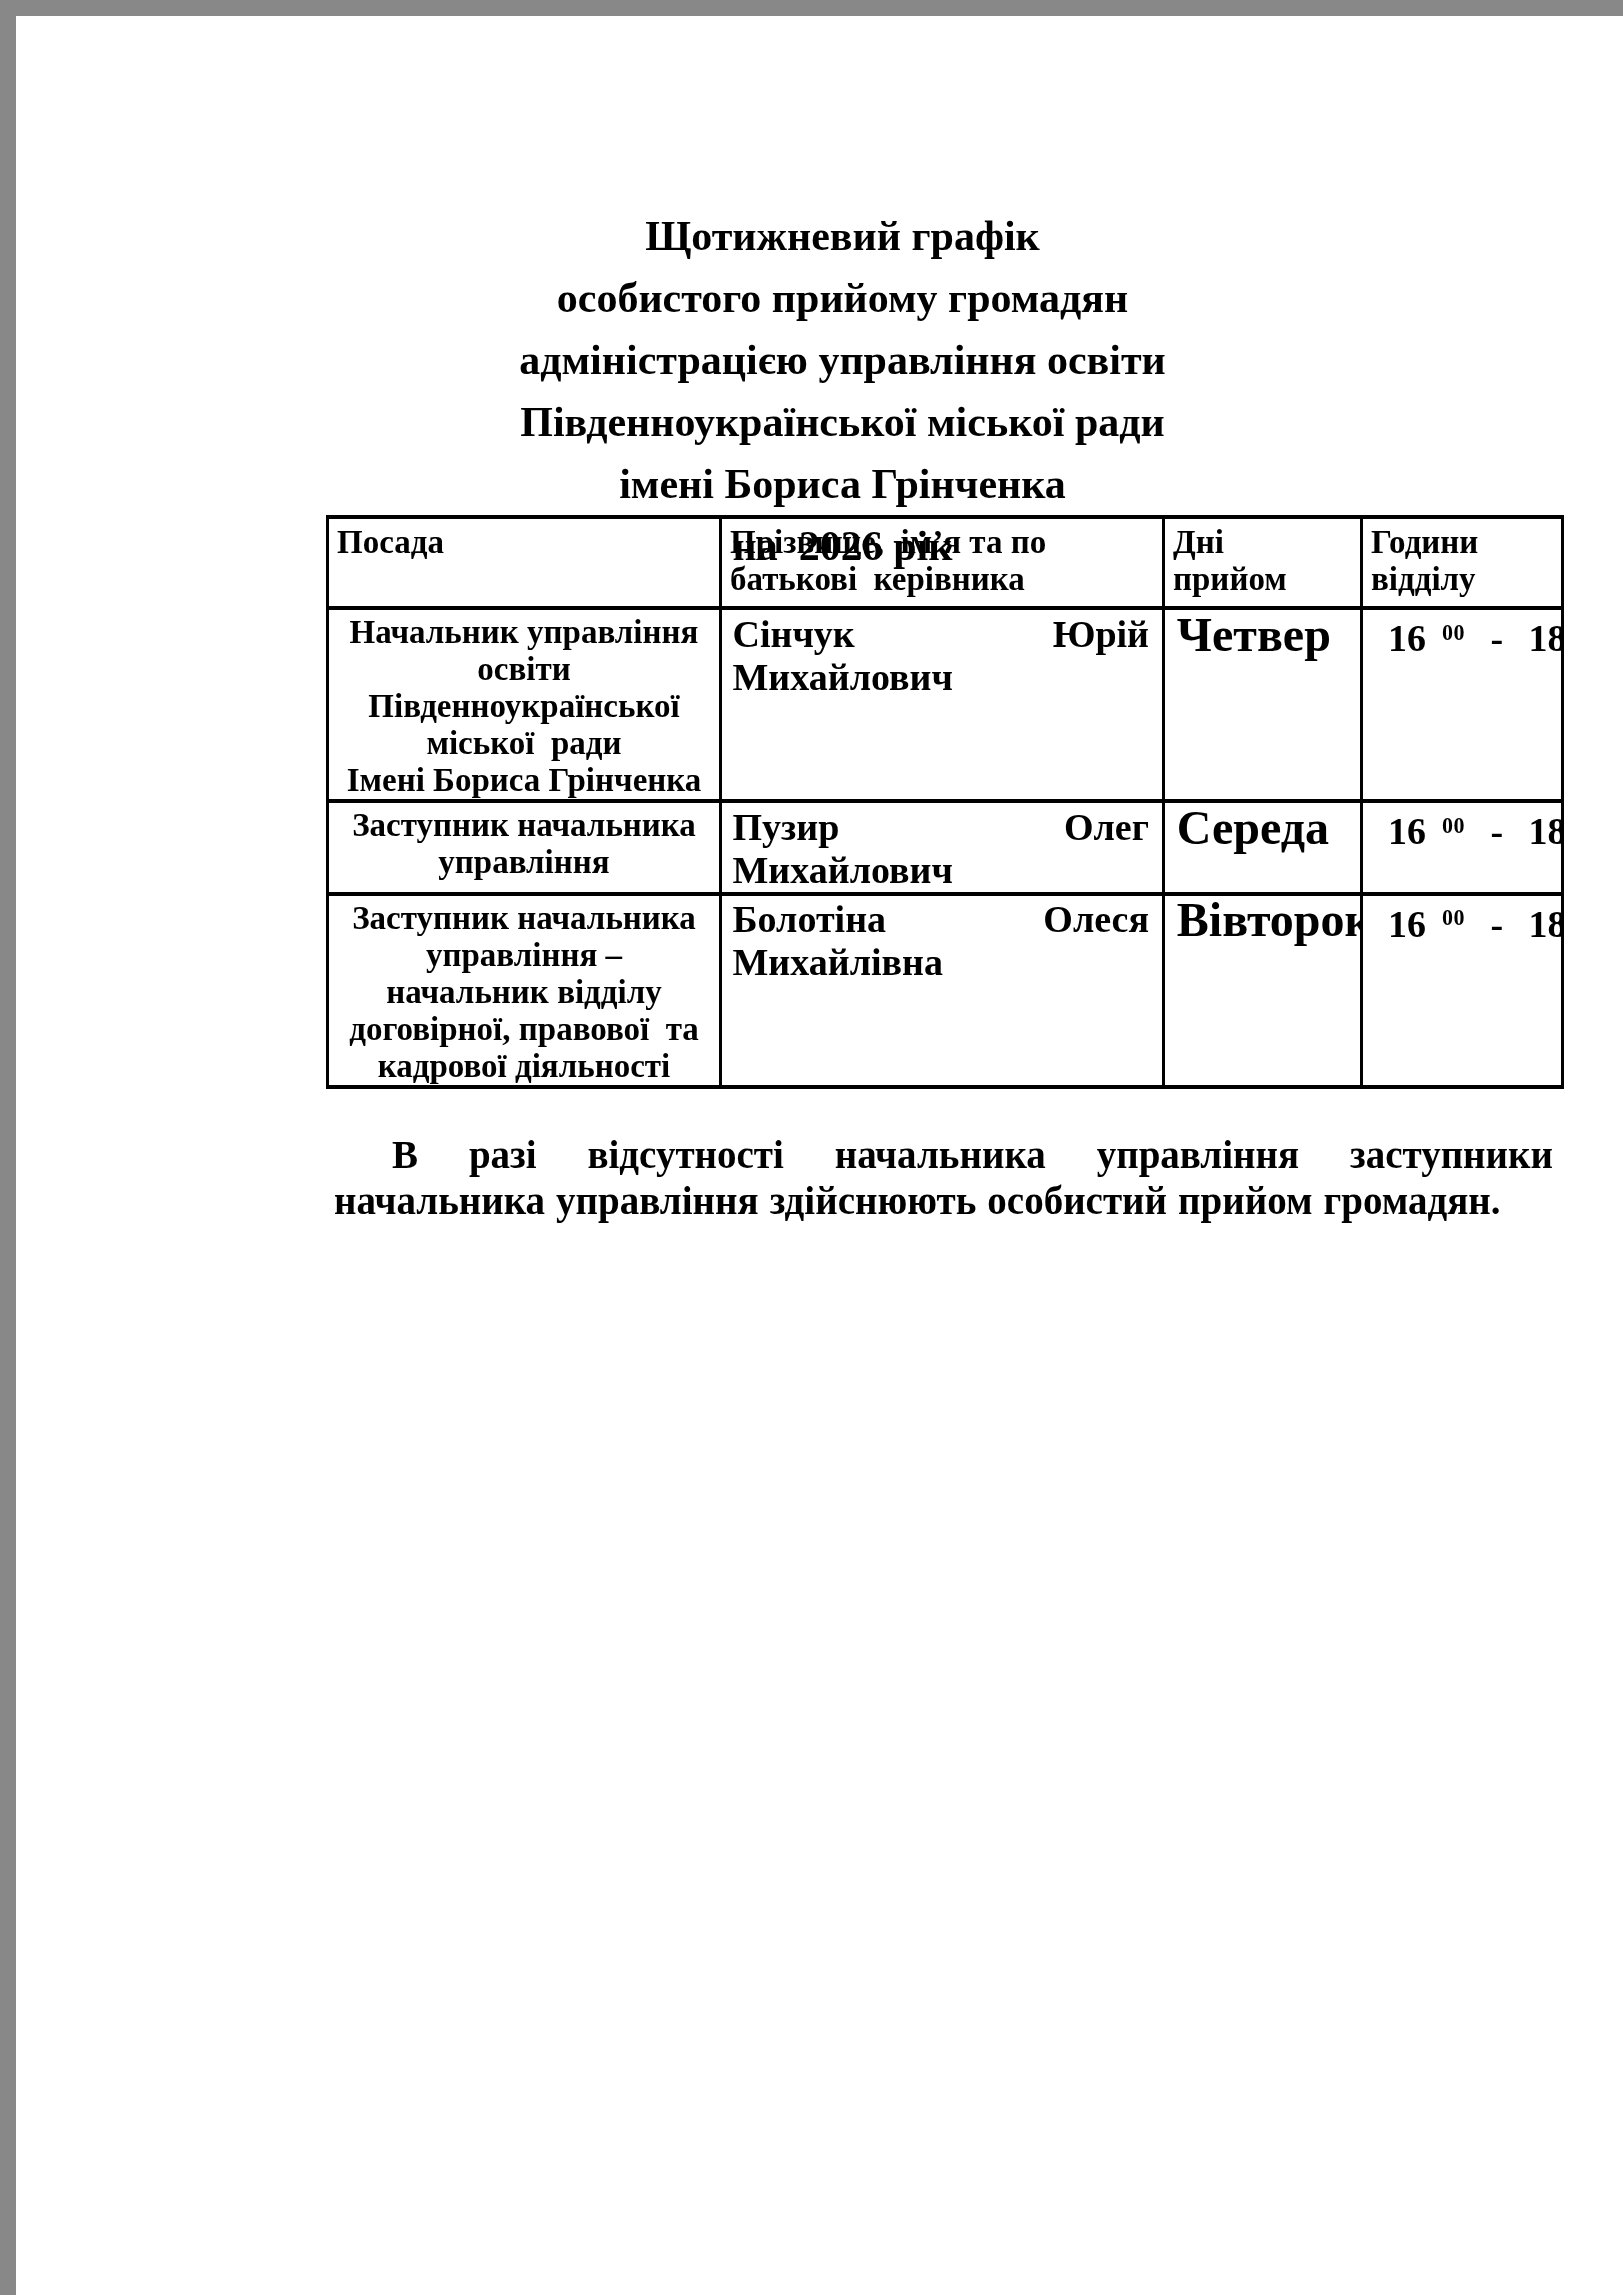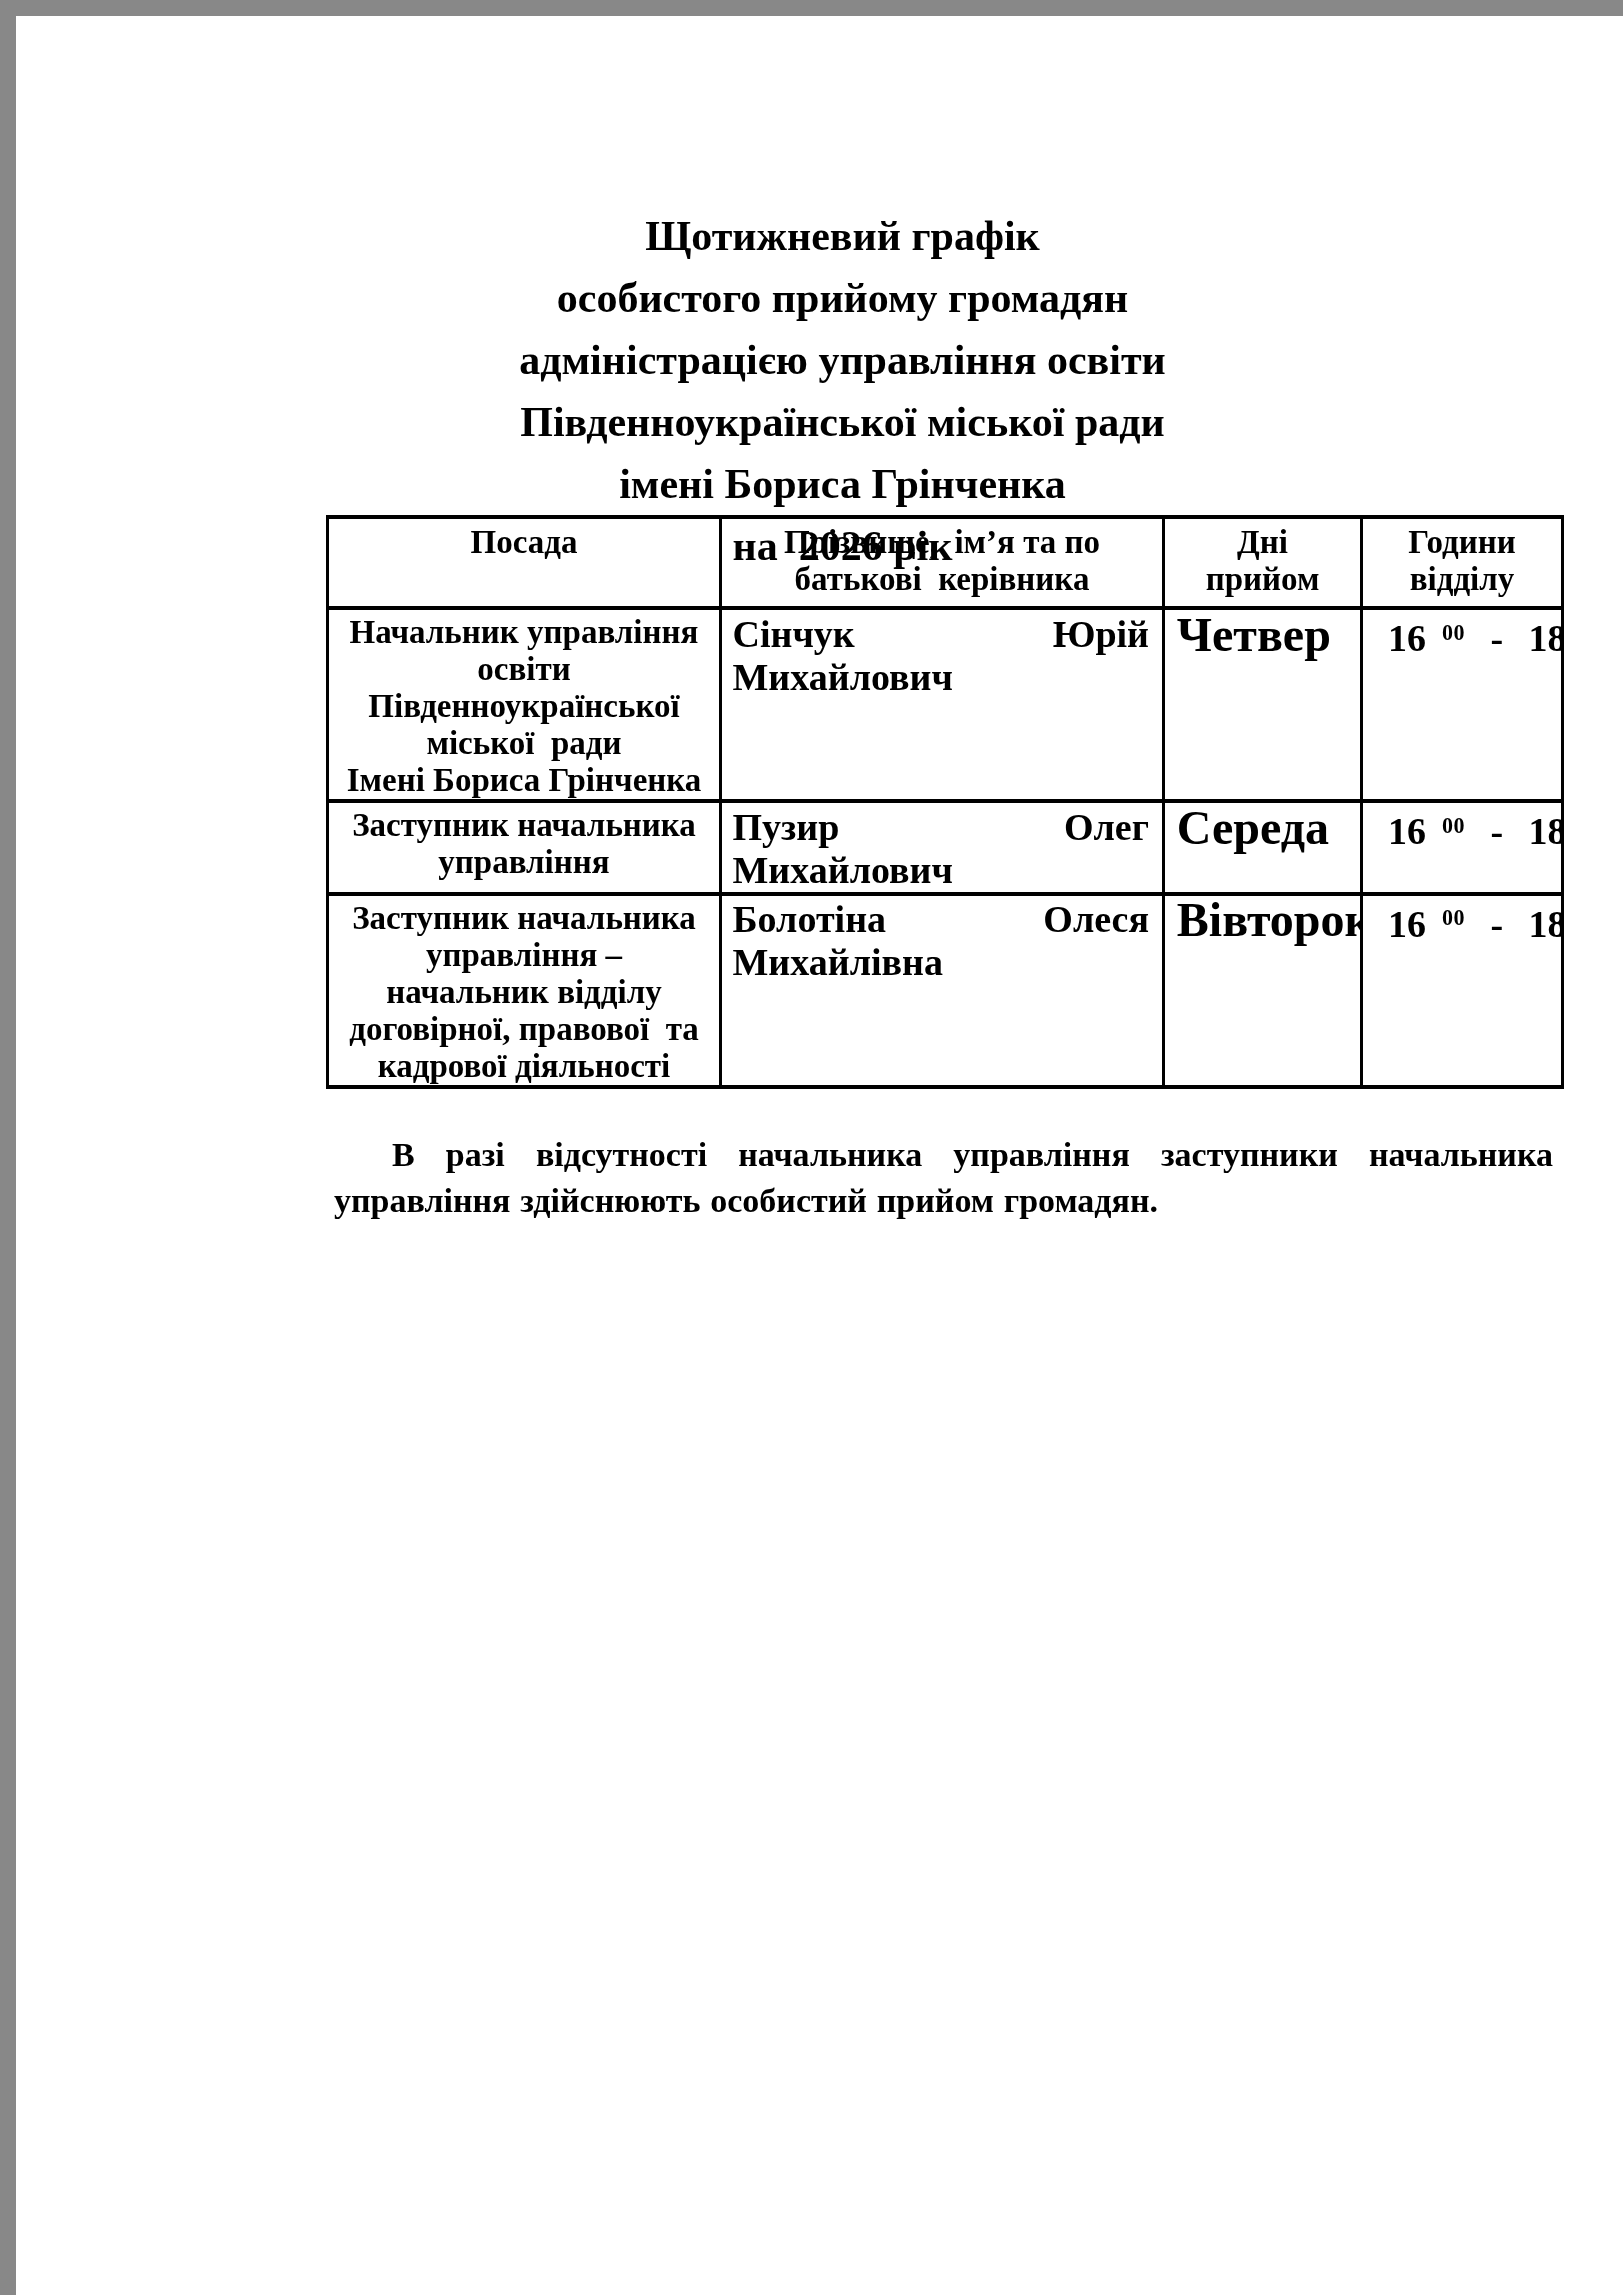--- a/index.html
+++ b/index.html
@@ -48,21 +48,21 @@
     overflow: hidden;
   }
   tr.header-row { height: 90px; }
   tr.row-1 { height: 190px; }
   tr.row-2 { height: 87px; }
   tr.row-3 { height: 191px; }
 
   td.h-cell {
     font-size: 33px;
     line-height: 37px;
-    text-align: center;
+    text-align: left;
     white-space: pre-wrap;
     padding-top: 5.2px;
   }
   td.c-position {
     font-size: 33px;
     line-height: 37px;
     text-align: center;
     white-space: pre-wrap;
     padding: 3.9px 5.2px 0 5.2px;
     margin-top: 48px;
@@ -92,21 +92,21 @@
     top: -0.52em;
     letter-spacing: 0.02em;
   }
 
   
   .note-paragraph {
     position: absolute;
     left: 310px;
     top: 1108px;
     width: 1235px;
-    font-size: 34px;
+    font-size: 39px;
     line-height: 46px;
     text-align: justify;
     text-indent: 58px;
     word-spacing: 1.3px;
   }
 </style>
 </head>
 <body>
 
 <div class="page">

